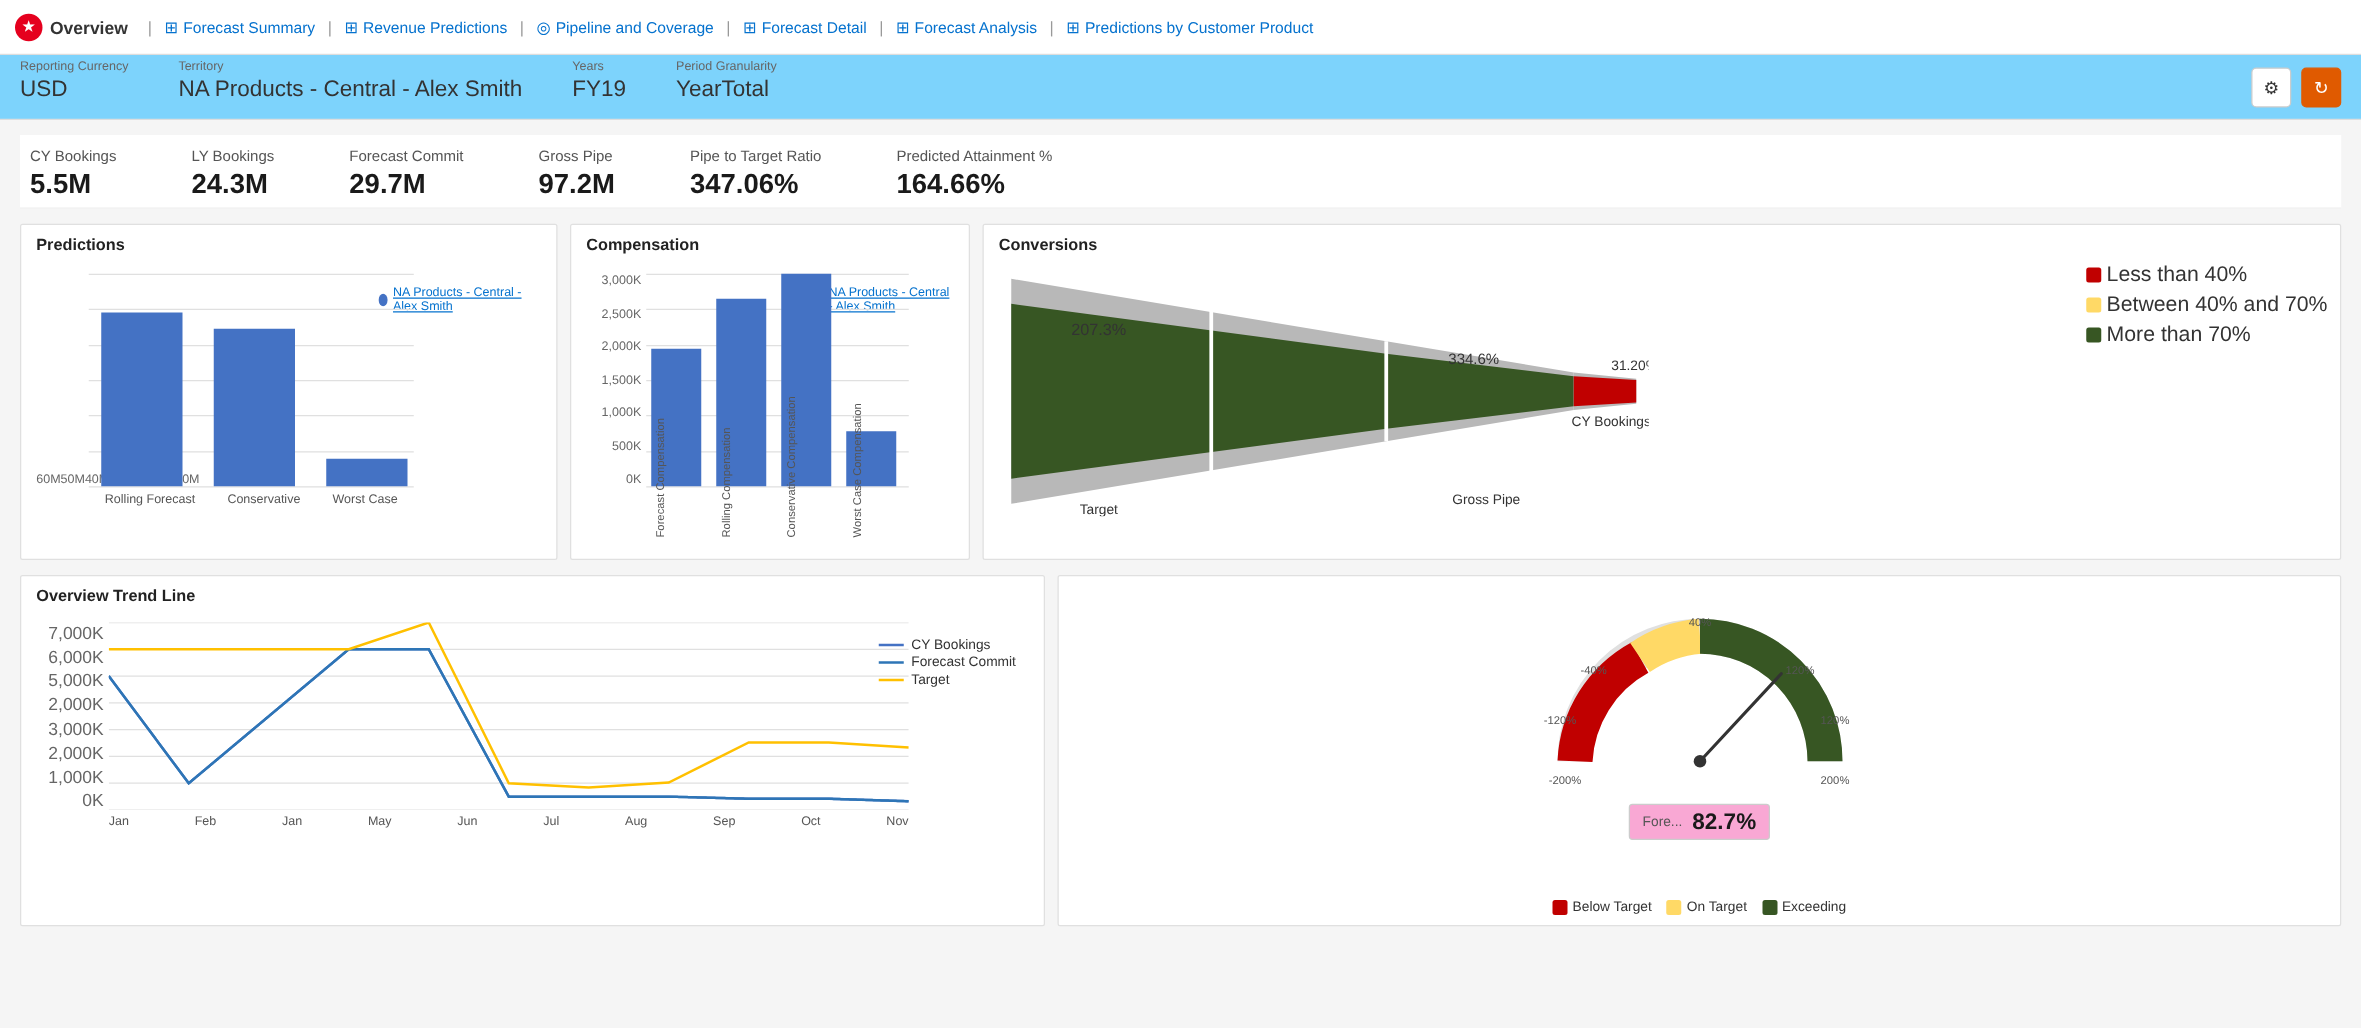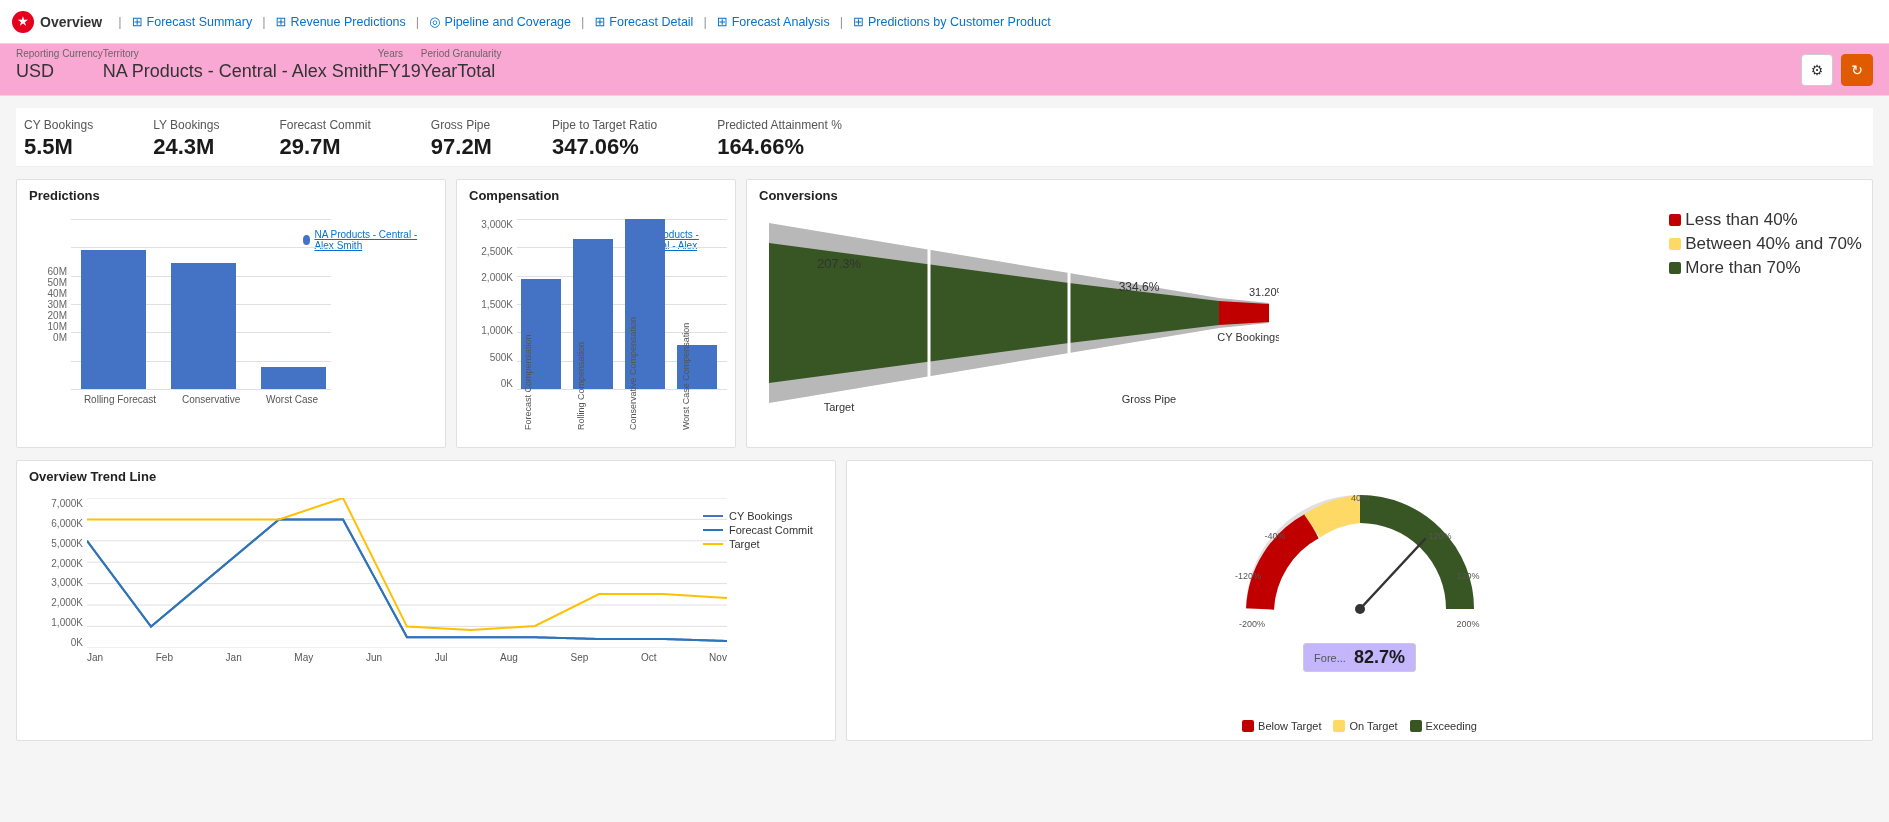--- a/index.html
+++ b/index.html
@@ -29,25 +29,26 @@
     .nav-link {
       display: flex; align-items: center; gap: 4px;
       color: #0572ce; font-size: 12.5px; cursor: pointer;
       text-decoration: none; padding: 0 4px;
       white-space: nowrap;
     }
     .nav-icon { font-size: 13px; color: #0572ce; }
 
     
     .filterbar {
-      background: #f9a8d4;
+      background: #7dd3fc;
       border-bottom: 1px solid #ddd;
       padding: 4px 16px;
       display: flex;
       align-items: flex-start;
+      gap: 40px;
       min-height: 52px;
       position: relative;
     }
     .filter-item { display: flex; flex-direction: column; }
     .filter-label { font-size: 10px; color: #666; margin-bottom: 2px; }
     .filter-value { font-size: 18px; color: #333; }
     .filter-actions {
       position: absolute; right: 16px; top: 50%; transform: translateY(-50%);
       display: flex; gap: 8px;
     }
@@ -101,21 +102,21 @@
 
     
     .predictions-panel { width: 430px; flex-shrink: 0; }
     .legend-item {
       display: flex; align-items: center; gap: 4px;
       font-size: 10px; color: #0572ce; text-decoration: underline; cursor: pointer;
     }
     .legend-dot { width: 10px; height: 10px; border-radius: 50%; }
 
     
-    .compensation-panel { width: 280px; flex-shrink: 0; }
+    .compensation-panel { width: 320px; flex-shrink: 0; }
 
     
     .conversions-panel { flex: 1; min-width: 400px; }
 
     
     .bottom-row {
       display: flex;
       gap: 10px;
     }
     .trend-panel { width: 820px; flex-shrink: 0; }
@@ -150,21 +151,21 @@
       font-size: 17px;
       position: absolute;
       right: 10px;
       top: 30px;
     }
     .conv-legend-item { display: flex; align-items: center; gap: 4px; margin-bottom: 4px; }
     .conv-dot { width: 12px; height: 12px; border-radius: 2px; }
 
     
     .gauge-value-box {
-      background: #c4b5fd;
+      background: #f9a8d4;
       border: 1px solid #ccc;
       border-radius: 3px;
       padding: 3px 10px;
       display: flex;
       align-items: center;
       gap: 8px;
       font-size: 12px;
       margin-top: 4px;
     }
     .gauge-value-pct {
@@ -264,21 +265,21 @@
     </div>
   </div>
 
   <div class="charts-row">
 
     <div class="chart-panel predictions-panel">
       <div class="chart-title">Predictions</div>
       <div style="display:flex; gap:8px; align-items:flex-start;">
         <div style="position:relative; width:340px; height:230px;">
 
-          <div style="position:absolute; left:0; top:10px; height:170px; display:flex; flex-direction:column; justify-content:center; align-items:flex-end; width:38px; font-size:10px; color:#666;">
+          <div style="position:absolute; left:0; top:10px; height:170px; display:flex; justify-content:space-between; align-items:flex-end; width:38px; font-size:10px; color:#666;">
             <span>60M</span>
             <span>50M</span>
             <span>40M</span>
             <span>30M</span>
             <span>20M</span>
             <span>10M</span>
             <span>0M</span>
           </div>
 
           <div style="position:absolute; left:42px; top:10px; width:260px; height:170px;">
@@ -406,21 +407,21 @@
 
   </div>
 
   <div class="bottom-row">
 
     <div class="chart-panel trend-panel">
       <div class="chart-title">Overview Trend Line</div>
       <div style="display:flex; gap:12px;">
         <div style="position:relative; width:720px; height:200px;">
 
-          <div style="position:absolute; left:0; top:8px; height:150px; display:flex; flex-direction:column; justify-content:space-between; align-items:flex-end; width:54px; font-size:10px; color:#666;">
+          <div style="position:absolute; left:0; top:8px; height:150px; display:flex; flex-direction:column; justify-content:space-between; align-items:flex-end; width:54px; font-size:14px; color:#666;">
             <span>7,000K</span>
             <span>6,000K</span>
             <span>5,000K</span>
             <span>2,000K</span>
             <span>3,000K</span>
             <span>2,000K</span>
             <span>1,000K</span>
             <span>0K</span>
           </div>
 

